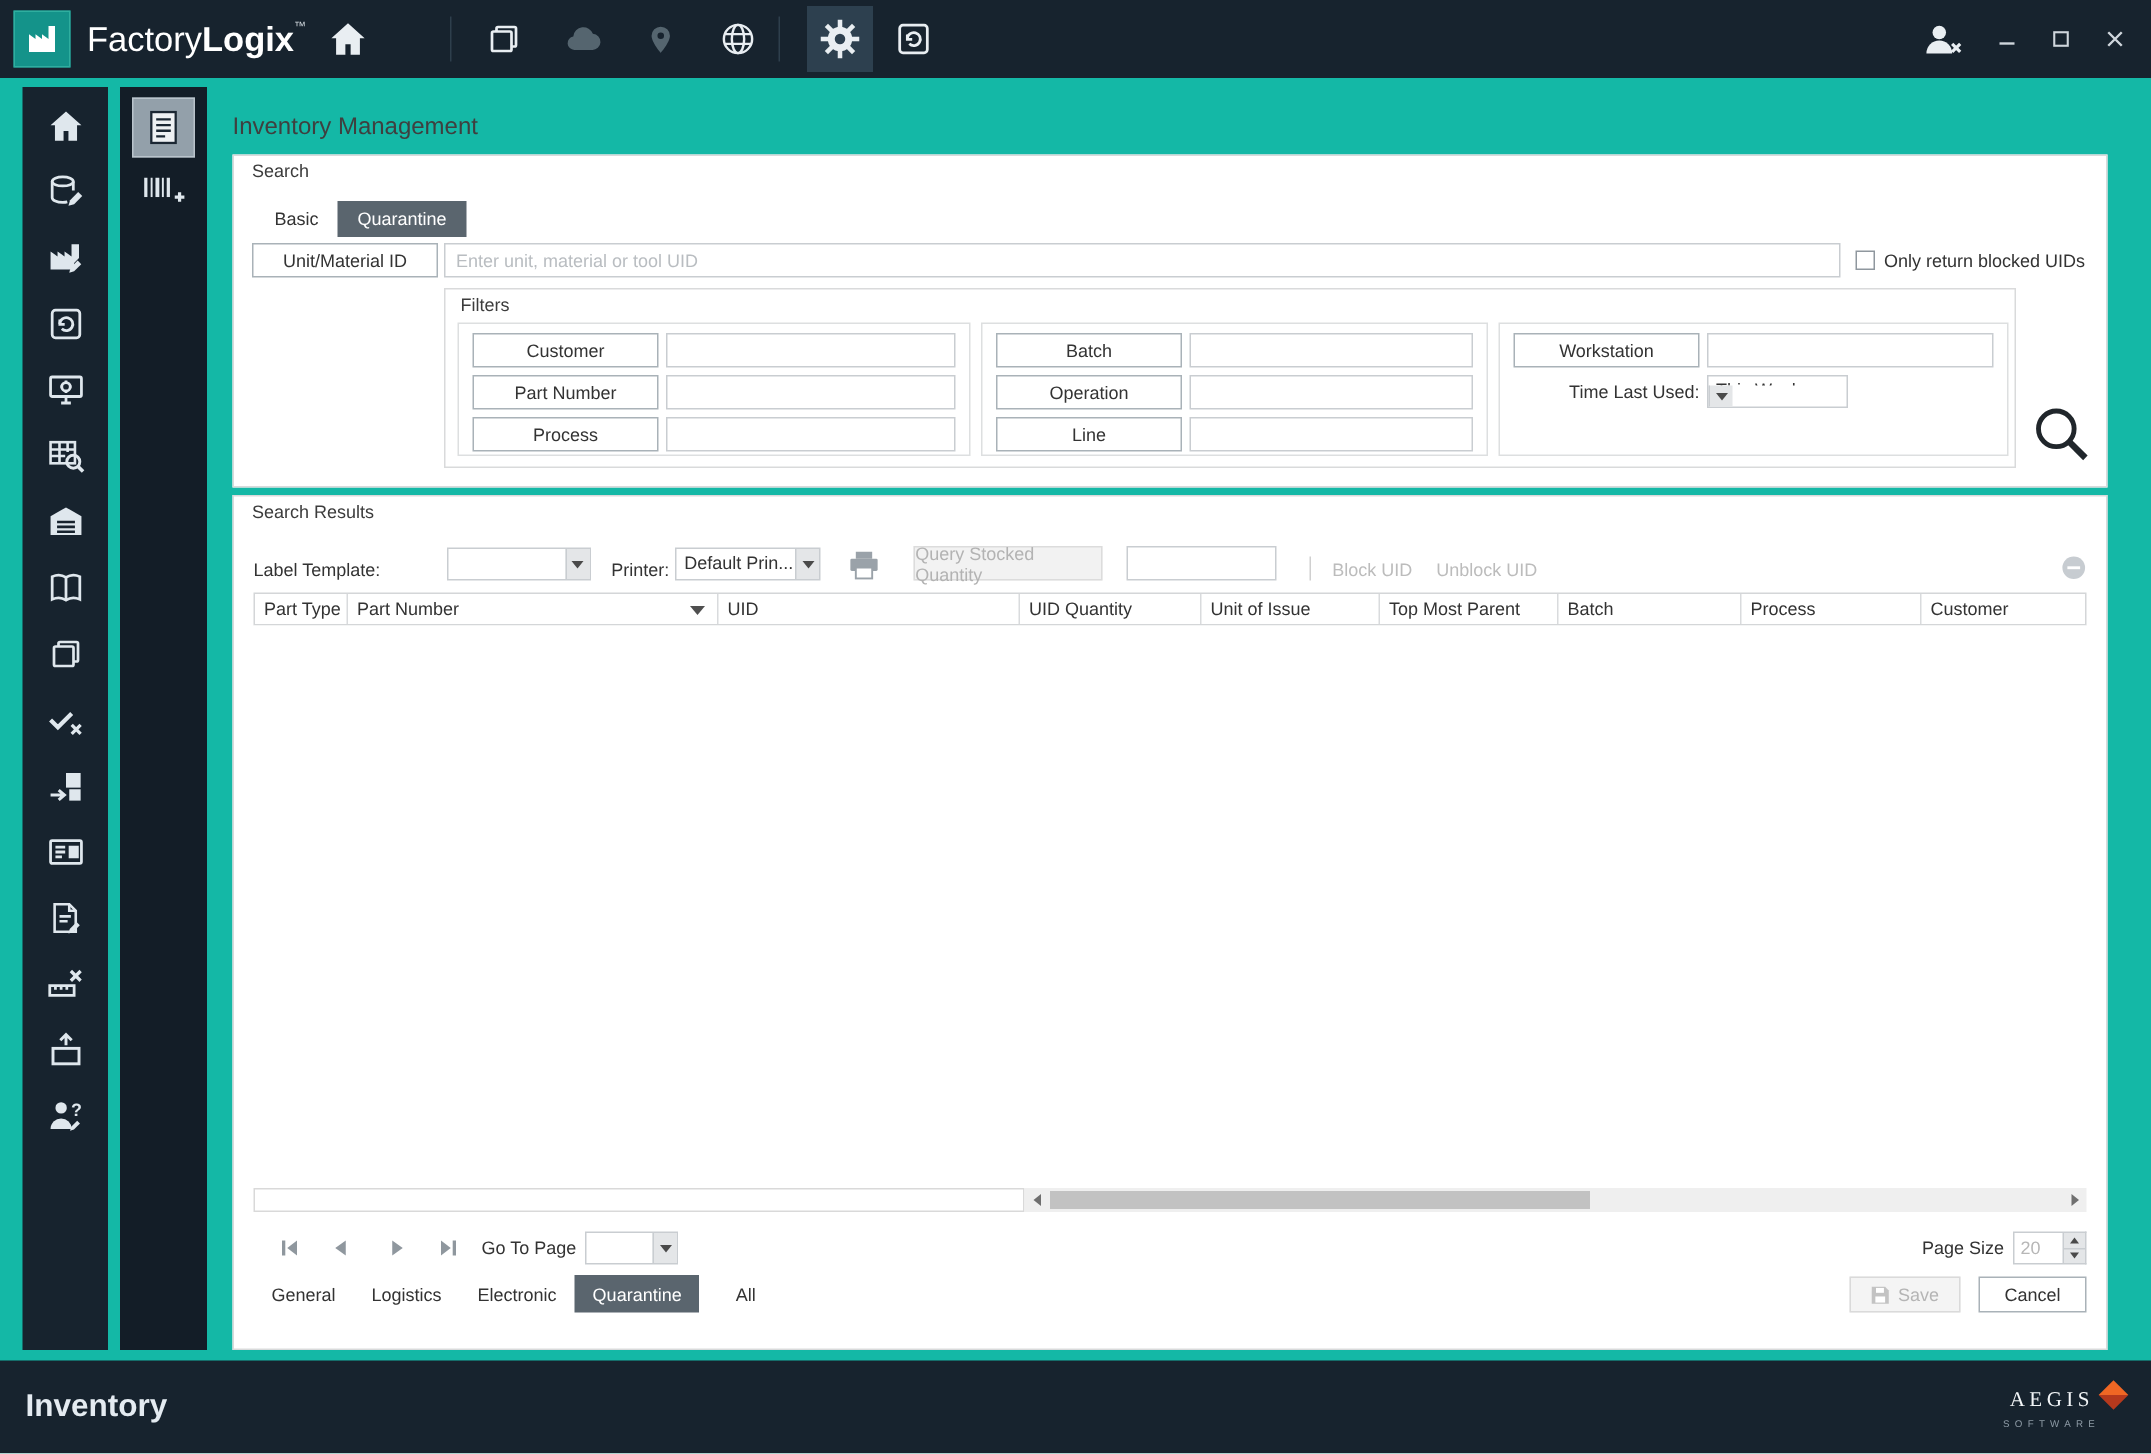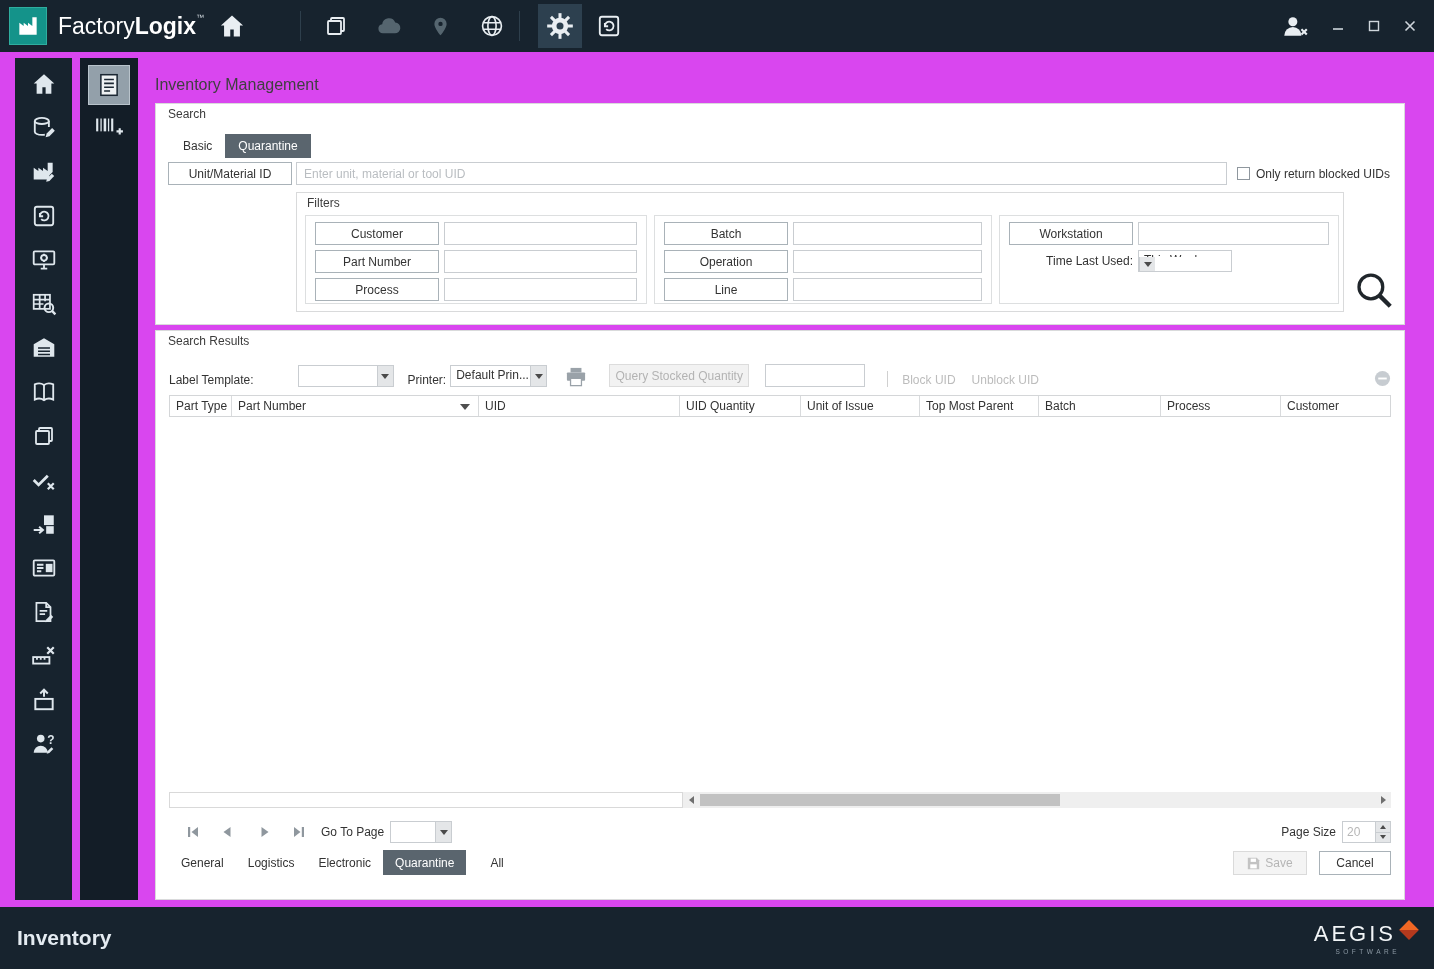--- a/index.html
+++ b/index.html
@@ -1,18 +1,18 @@
 <!DOCTYPE html>
 <html><head>
 <meta charset="utf-8">
 <style>
   * { box-sizing: border-box; margin: 0; padding: 0; }
   html,body { width:1434px; height:969px; }
   body { font-family:"Liberation Sans", sans-serif; background:#ffffff; overflow:hidden; }
-  .app { position:relative; width:1434px; height:969px; background:#d946ef; overflow:hidden;padding-left:23px; }
+  .app { position:relative; width:1434px; height:969px; background:#14b8a6; overflow:hidden;padding-left:23px; }
 
   
   .titlebar { position:absolute; top:0; left:0; right:0; height:52px; background:#17232e; display:flex; align-items:center; }
   .logo-box { width:38px; height:38px; margin-left:9px; background:#14938a; border:1px solid #2fae9f; display:flex; align-items:center; justify-content:center; flex:0 0 auto; }
   .app-name { color:#fff; font-size:23px; margin-left:11px; white-space:nowrap; font-weight:400; }
   .app-name b { font-weight:700; }
   .tm { font-size:8px; vertical-align:top; color:#cfd6dc; }
   .tb-home { margin-left:14px; display:flex; align-items:center; cursor:pointer; }
   .tb-sep { width:1px; height:30px; background:#2e3f4c; margin:0 10px; }
   .sep1 { margin-left:54px; }
@@ -27,21 +27,21 @@
   .rail1 .ric { width:26px; height:26px; display:flex; align-items:center; justify-content:center; cursor:pointer; flex:0 0 auto; }
   .rail2 { position:absolute; left:80px; top:58px; width:58px; height:842px; background:#131d27; display:flex; flex-direction:column; align-items:center; padding-top:7px; gap:7px; }
   .rail2-sel { width:42px; height:40px; background:#93a0aa; border:1px solid #b9c3cb; display:flex; align-items:center; justify-content:center; cursor:pointer; }
   .rail2 .ric { width:34px; height:28px; display:flex; align-items:center; justify-content:center; cursor:pointer; }
 
   
   .statusbar { position:absolute; left:0; right:0; bottom:0; height:62px; background:#17232e; display:flex; align-items:center; }
   .status-title { color:#e4ebf1; font-size:21px; margin-left:17px; font-weight:700; }
   .brand { margin-left:auto; margin-right:16px; display:flex; flex-direction:column; align-items:flex-end; }
   .brand-top { display:flex; align-items:center; }
-  .brand-name { font-size:22px; letter-spacing:3px; color:#f2f5f7; font-weight:400; }
+  .brand-name { font-size:14px; letter-spacing:3px; color:#f2f5f7; font-weight:400;font-family:Liberation Serif, serif; }
   .brand-diamond { width:14px; height:14px; background:linear-gradient(135deg,#f06724 50%,#b5391d 50%); transform:rotate(45deg); margin:0 2px 8px 6px; }
   .brand-sub { font-size:6.5px; letter-spacing:3.5px; color:#8d9aa5; margin-top:1px; margin-right:18px; }
 
   
   .main-title { position:absolute; left:155px; top:76px; font-size:16px; color:#3f3f3f; }
   .group { position:absolute; border:1px solid #d9dadb; background:#fff; }
   .group-label { position:absolute; top:3px; left:12px; font-size:12px; color:#3c3c3c; }
 
   .search-box { left:155px; top:103px; width:1250px; height:222px; }
   .search-tabs { position:absolute; left:14px; top:30px; display:flex; }
@@ -444,21 +444,21 @@
         <div class="txt">Default Prin...</div>
         <div class="arr"></div>
       </div>
       <div class="ml18" style="display:flex;align-items:center;">
         <svg width="22" height="20" viewBox="0 0 24 22">
             <path fill="#9aa2a9" d="M6 1 h12 v5 H6 Z"></path>
             <rect x="2" y="6" width="20" height="9" rx="1" fill="#9aa2a9"></rect>
             <rect x="6" y="12.5" width="12" height="8" fill="#ffffff" stroke="#9aa2a9" stroke-width="1.4"></rect>
           </svg>
       </div>
-      <div class="disabled-btn ml22" style="width:140px;">Query Stocked Quantity</div>
+      <div class="disabled-btn ml22" style="width:126px;">Query Stocked Quantity</div>
       <input class="qty-input ml16" type="text" style="">
       <div class="vline ml22"></div>
       <span class="link-disabled ml14">Block UID</span>
       <span class="link-disabled ml16">Unblock UID</span>
       <div class="flexsp"></div>
       <div style="display:flex;align-items:center;">
         <svg width="17" height="17" viewBox="0 0 18 18">
             <circle cx="9" cy="9" r="8" fill="#c7ccd1"></circle>
             <rect x="4.5" y="8" width="9" height="2" fill="#ffffff"></rect>
           </svg>

